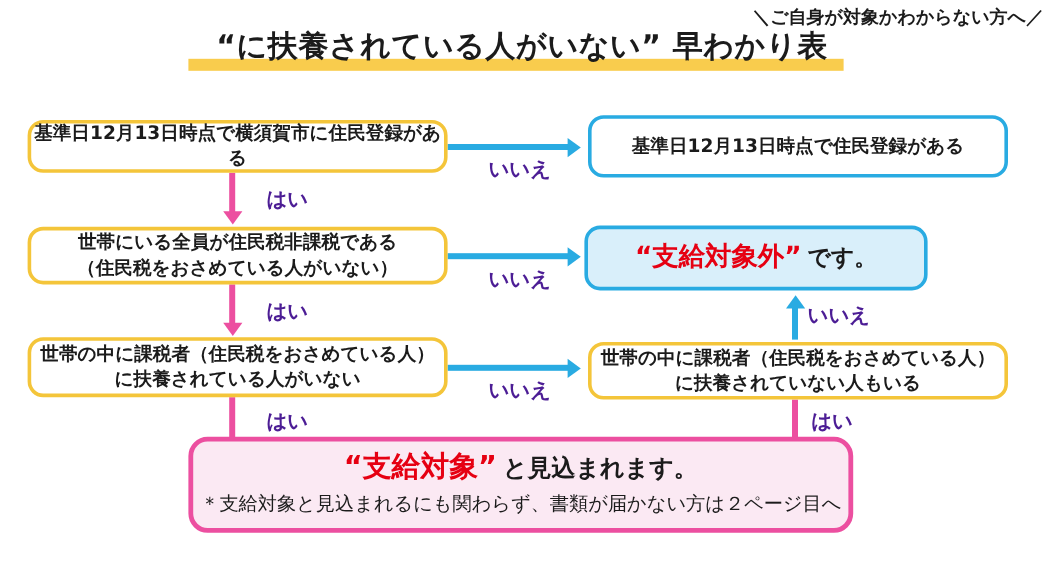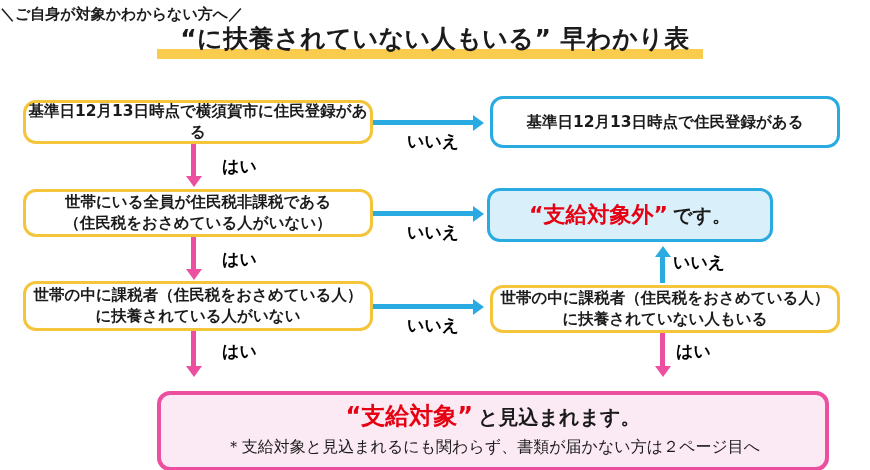--- a/index.html
+++ b/index.html
@@ -10,21 +10,21 @@
     background: #ffffff;
     overflow: hidden;
     font-family: "DejaVu Sans", sans-serif;
     color: #1b1b1b;
   }
 
   
   .tagline {
     position: absolute;
     top: 5px; left: 0; width: 100%;
-    text-align: left;
+    text-align: right;
     font-size: 15px;
     font-weight: bold;
     color: #1b1b1b;
   }
   .title-bar {
     position: absolute;
     left: 157px; top: 49px;
     width: 546px; height: 10px;
     background: var(--title-highlight);
     z-index: 0;
@@ -125,34 +125,34 @@
     border: 8px solid transparent;
     border-right: 0;
     border-left: 11px solid var(--blue);
   }
 
   
   .flow-label {
     position: absolute;
     font-size: 17px;
     font-weight: 600;
-    color: #000000;
+    color: #4c1d95;
     z-index: 2;
     white-space: nowrap;
     font-family: Liberation Serif, serif;
   }
 </style>
 </head>
 <body>
 
 <div class="canvas">
 
   <div class="tagline">＼ご自身が対象かわからない方へ／</div>
   <div class="title-bar"></div>
-  <div class="title">“に扶養されていない人もいる” 早わかり表</div>
+  <div class="title">“に扶養されている人がいない” 早わかり表</div>
 
   <div class="box yellow" style="left:23px; top:100px; width:350px; height:44px;">
     <div>基準日12月13日時点で横須賀市に住民登録がある</div>
   </div>
 
   <div class="box blue" style="left:490px; top:96px; width:350px; height:52px;">
     <div class="text-left-block">
       <div>基準日12月13日時点で住民登録がある</div>
     </div>
   </div>
@@ -171,21 +171,21 @@
   <div class="box yellow" style="left:23px; top:281px; width:350px; height:50px;">
     <div>世帯の中に課税者（住民税をおさめている人）</div>
     <div>に扶養されている人がいない</div>
   </div>
 
   <div class="box yellow" style="left:490px; top:285px; width:350px; height:48px;">
     <div>世帯の中に課税者（住民税をおさめている人）</div>
     <div>に扶養されていない人もいる</div>
   </div>
 
-  <div class="box pink-filled" style="left:157px; top:391px; width:672px; height:80px;border-radius:13px;">
+  <div class="box pink-filled" style="left:157px; top:364px; width:554px; height:80px;">
     <div class="result-line">
       <span class="hl-red">“支給対象”</span><span class="suffix">と見込まれます。</span>
     </div>
     <div class="result-note">＊支給対象と見込まれるにも関わらず、書類が届かない方は２ページ目へ</div>
   </div>
 
   <div class="arr-down" style="left:191px; top:144px; height:33px;"></div>
   <div class="arr-down" style="left:191px; top:237px; height:33px;"></div>
   <div class="arr-down" style="left:191px; top:331px; height:36px;"></div>
   <div class="arr-down" style="left:660px; top:333px; height:34px;"></div>

